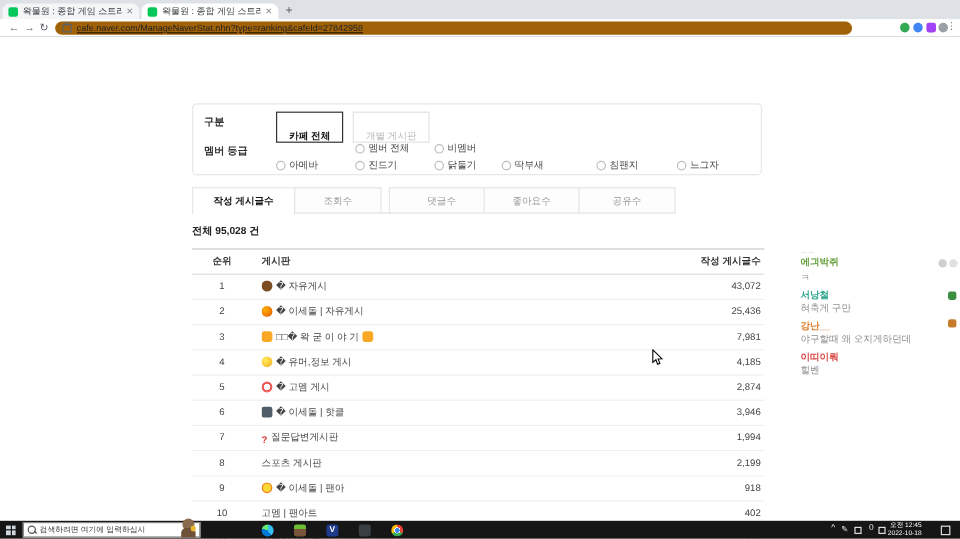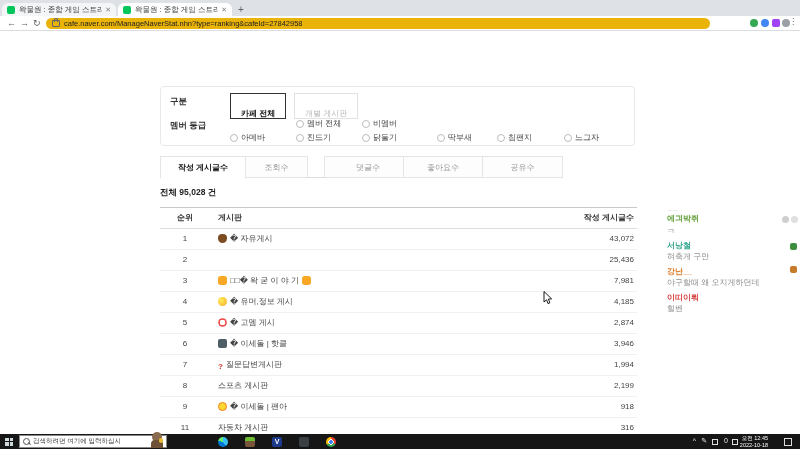--- a/index.html
+++ b/index.html
@@ -8,21 +8,21 @@
   
   #tabstrip{position:absolute;left:0;top:0;width:800px;height:16px;background:#dee1e6;}
   .btab{position:absolute;top:3px;height:13px;border-radius:6px 6px 0 0;background:#f4f5f6;display:flex;align-items:center;padding:0 5px;box-sizing:border-box;}
   .btab.active{background:#fff;}
   .favicon{width:8px;height:8px;border-radius:2px;background:#03c75a;flex:0 0 auto;margin-right:4px;}
   .btab-title{font-size:7.5px;color:#3c4043;white-space:nowrap;overflow:hidden;width:86px;}
   .btab-x{font-size:7px;color:#80868b;margin-left:3px;}
   #newtab{position:absolute;left:238px;top:4px;font-size:10px;color:#5f6368;}
   #toolbar{position:absolute;left:0;top:16px;width:800px;height:15px;background:#fff;border-bottom:1px solid #dadce0;box-sizing:border-box;}
   .navic{position:absolute;top:1px;font-size:9px;color:#5f6368;line-height:13px;}
-  #urlpill{position:absolute;left:46px;top:2px;width:664px;height:11px;border-radius:6px;background:#eab308;display:flex;align-items:center;padding:0 6px;box-sizing:border-box;}
+  #urlpill{position:absolute;left:46px;top:2px;width:664px;height:11px;border-radius:6px;background:#a16207;display:flex;align-items:center;padding:0 6px;box-sizing:border-box;text-decoration:underline;}
   #urltext{font-size:7.5px;color:#202124;white-space:nowrap;overflow:hidden;}
   .lock{width:6px;height:5px;border:1px solid #5f6368;border-radius:1px;position:relative;margin-right:4px;flex:0 0 auto;}
   .lock:before{content:"";position:absolute;left:1px;top:-3px;width:2px;height:3px;border:1px solid #5f6368;border-bottom:none;border-radius:2px 2px 0 0;}
   .extic{position:absolute;top:3px;width:8px;height:8px;border-radius:50%;}
   #menu-dots{position:absolute;right:3px;top:1px;font-size:8px;color:#5f6368;}
 
   
   #page{position:absolute;left:0;top:31px;width:800px;height:403px;background:#fff;}
 
   #filterbox{position:absolute;left:160px;top:55px;width:475px;height:60px;border:1px solid #e8e8e8;border-radius:4px;box-sizing:border-box;}
@@ -31,21 +31,21 @@
   .catbtn.sel{border:1px solid #333;color:#111;font-weight:bold;}
   .catbtn.unsel{border:1px solid #e2e2e2;color:#b9b9b9;}
   .gradeitem{position:absolute;font-size:8px;color:#444;white-space:nowrap;}
   .radio{display:inline-block;width:8px;height:8px;border:1px solid #bdbdbd;border-radius:50%;background:#fff;vertical-align:-1.5px;margin-right:3px;box-sizing:border-box;}
   .radio.sel{border:1px solid #1a73e8;background:radial-gradient(circle,#1a73e8 0 45%,#fff 50%);}
 
   #stattabs{position:absolute;left:160px;top:125px;width:403px;height:22px;border-bottom:1px solid #ddd;box-sizing:border-box;}
   .stattab{position:absolute;top:0;height:22px;line-height:22px;text-align:center;font-size:8px;color:#999;background:#fdfdfd;border:1px solid #e5e5e5;box-sizing:border-box;}
   .stattab.active{background:#fff;color:#111;font-weight:bold;border-bottom:1px solid #fff;z-index:2;height:23px;}
   .stattab:nth-child(1){left:0;width:86px;}
-  .stattab:nth-child(2){left:85px;width:63px;}
+  .stattab:nth-child(2){left:85px;width:73px;}
   .stattab:nth-child(3){left:164px;width:88px;}
   .stattab:nth-child(4){left:243px;width:80px;}
   .stattab:nth-child(5){left:322px;width:81px;}
 
   #totaltext{position:absolute;left:160px;top:156px;font-size:8.5px;font-weight:bold;color:#222;}
 
   #ranktable{position:absolute;left:160px;top:176px;width:477px;}
   .thead{position:relative;height:20px;line-height:20px;border-top:1px solid #c9c9c9;border-bottom:1px solid #ddd;font-size:8px;font-weight:bold;color:#333;}
   .trow{position:relative;height:20px;line-height:20px;border-bottom:1px solid #f0f0f0;font-size:8px;color:#444;}
   .c-rank{position:absolute;left:0;width:50px;text-align:center;}
@@ -138,21 +138,21 @@
 
       <span class="flabel" style="top:33px;">멤버 등급</span>
 
       <span class="gradeitem" style="left:69px;top:31px;margin-top:47px;"><span class="radio sel"></span><span>방문자 전체</span></span>
       <span class="gradeitem" style="left:135px;top:31px;"><span class="radio"></span><span>멤버 전체</span></span>
       <span class="gradeitem" style="left:201px;top:31px;"><span class="radio"></span><span>비멤버</span></span>
 
       <span class="gradeitem" style="left:69px;top:45px;"><span class="radio"></span><span>아메바</span></span>
       <span class="gradeitem" style="left:135px;top:45px;"><span class="radio"></span><span>진드기</span></span>
       <span class="gradeitem" style="left:201px;top:45px;"><span class="radio"></span><span>닭둘기</span></span>
-      <span class="gradeitem" style="left:276px;top:45px;"><span class="radio"></span><span>딱부새</span></span>
+      <span class="gradeitem" style="left:257px;top:45px;"><span class="radio"></span><span>딱부새</span></span>
       <span class="gradeitem" style="left:336px;top:45px;"><span class="radio"></span><span>침팬지</span></span>
       <span class="gradeitem" style="left:403px;top:45px;"><span class="radio"></span><span>느그자</span></span>
     </div>
 
     <div id="stattabs">
       <span class="stattab active">작성 게시글수</span>
       <span class="stattab">조회수</span>
       <span class="stattab">댓글수</span>
       <span class="stattab">좋아요수</span>
       <span class="stattab">공유수</span>
@@ -167,20 +167,21 @@
         <span class="c-count">작성 게시글수</span>
       </div>
 
       <div class="trow">
         <span class="c-rank">1</span>
         <span class="c-board"><span class="emj" data-icon="poop-icon"></span><span>� 자유게시</span></span>
         <span class="c-count">43,072</span>
       </div>
       <div class="trow">
         <span class="c-rank">2</span>
+        <span class="c-board"><span class="emj" data-icon="laughing-face-icon"></span><span>� 이세돌 | 자유게시</span></span>
         <span class="c-count">25,436</span>
       </div>
       <div class="trow">
         <span class="c-rank">3</span>
         <span class="c-board"><span class="emj" data-icon="thumbs-up-icon"></span><span>□□� 왁 굳 이 야 기</span><span class="emj" style="margin-left:3px;" data-icon="thumbs-up-icon"></span></span>
         <span class="c-count">7,981</span>
       </div>
       <div class="trow">
         <span class="c-rank">4</span>
         <span class="c-board"><span class="emj" data-icon="joy-face-icon"></span><span>� 유머,정보 게시</span></span>
@@ -203,20 +204,25 @@
       </div>
       <div class="trow">
         <span class="c-rank">8</span>
         <span class="c-board"><span>스포츠 게시판</span></span>
         <span class="c-count">2,199</span>
       </div>
       <div class="trow">
         <span class="c-rank">9</span>
         <span class="c-board"><span class="emj" data-icon="chick-icon"></span><span>� 이세돌 | 팬아</span></span>
         <span class="c-count">918</span>
+      </div>
+      <div class="trow">
+        <span class="c-rank">10</span>
+        <span class="c-board"><span>고멤 | 팬아트</span></span>
+        <span class="c-count">402</span>
       </div>
       <div class="trow">
         <span class="c-rank">11</span>
         <span class="c-board"><span>자동차 게시판</span></span>
         <span class="c-count">316</span>
       </div>
 
     </div>
   </div>
 

